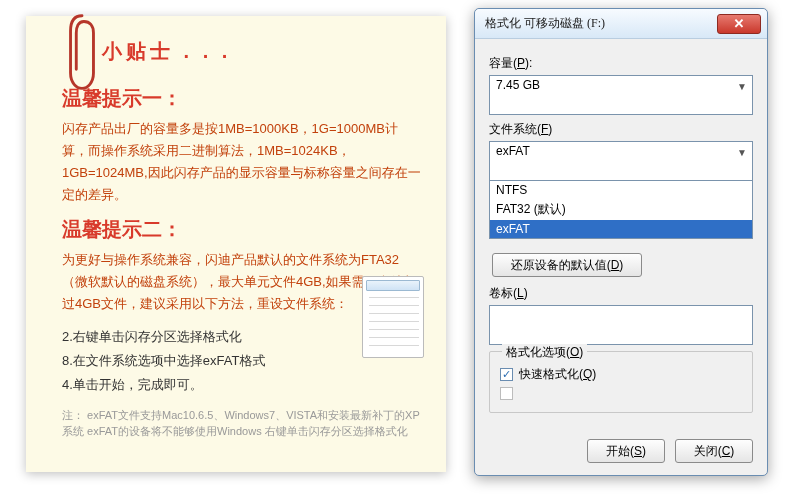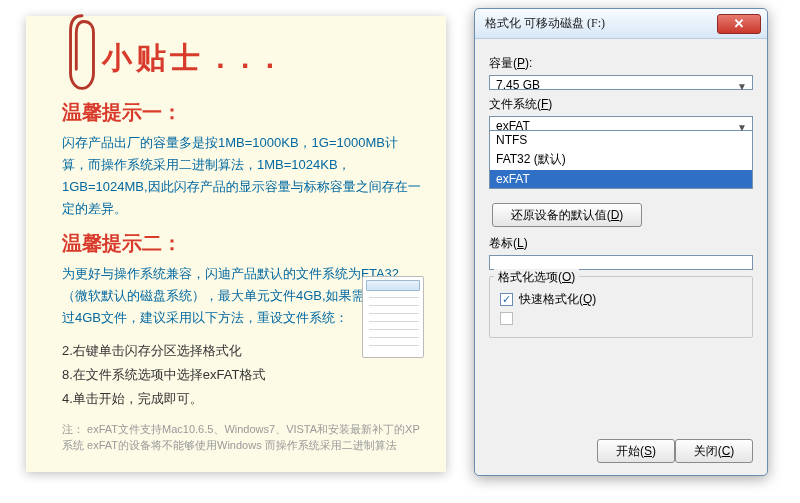--- a/index.html
+++ b/index.html
@@ -14,33 +14,33 @@
   .note {
     position: absolute;
     left: 26px; top: 16px;
     width: 420px; height: 456px;
     background: #fdfae6;
     box-shadow: 0 2px 10px rgba(0,0,0,0.25);
     padding: 18px 24px 14px 36px;
   }
   .note-title {
     color: #d83a2b;
-    font-size: 30px;
+    font-size: 20px;
     font-weight: bold;
     letter-spacing: 4px;
     margin: 4px 0 20px 40px;
   }
   .tip-head {
     color: #d83a2b;
     font-size: 20px;
     font-weight: bold;
     margin-bottom: 6px;
   }
   .tip-body {
-    color: #0369a1;
+    color: #c2410c;
     font-size: 13px;
     line-height: 22px;
     margin-bottom: 10px;
   }
   .tip-list {
     color: #333;
     font-size: 13px;
     line-height: 24px;
     margin-bottom: 10px;
   }
@@ -106,21 +106,21 @@
   .dlg-body {
     padding: 10px 14px;
     font-size: 12px;
     color: #000;
   }
   .field-label { margin: 6px 0 3px 0; }
   .field-label .ul { text-decoration: underline; }
   .field-label .nl { }
   .combo, .textin {
     width: 100%;
-    height: 15px;
+    height: 40px;
     border: 1px solid #7a93ac;
     background: #fff;
     font-size: 12px;
     padding: 2px 20px 2px 6px;
     position: relative;
   }
   .combo .arrow {
     position: absolute; right: 2px; top: 2px;
     width: 16px; height: 16px;
     display:flex;align-items:center;justify-content:center;
@@ -137,21 +137,21 @@
   .dropdown .opt { padding: 2px 6px; }
   .dropdown .opt.sel { background: #2f6fc6; color: #fff; }
   .groupbox {
     border: 1px solid #c8c8c8;
     border-radius: 2px;
     padding: 10px 10px 8px 10px;
     margin-top: 6px;
     position: relative;
   }
   .groupbox .legend {
-    position: absolute; top: -8px; left: 4px;
+    position: absolute; top: -8px; left: 12px;
     background: #f0f0f0;
     padding: 0 4px;
     font-size: 12px;
   }
   .chk-row { display:flex; align-items:center; gap:6px; margin:4px 0; font-size:12px; }
   .chk {
     width:13px; height:13px;
     border:1px solid #6a8db1;
     background:#fff;
     display:flex;align-items:center;justify-content:center;
@@ -163,21 +163,21 @@
     background: linear-gradient(#fefefe,#e5e5e5);
     border: 1px solid #8a8a8a;
     border-radius: 3px;
     font-size: 12px;
     display:inline-flex;align-items:center;justify-content:center;
     padding: 0 10px;
   }
   .btn-row {
     position: absolute;
     right: 14px; bottom: 12px;
-    display: flex; 
+    display: flex; gap: 10px;
   }
   .restore-row { margin: 14px 0 8px 3px; }
 </style>
 </head>
 <body>
 
 <div class="note">
   <svg class="clip" viewBox="0 0 40 90">
     <path d="M20 6 C10 6 8 14 8 22 L8 66 C8 76 14 82 20 82 C26 82 32 76 32 66 L32 24 C32 16 28 12 22 12 C16 12 14 18 14 24 L14 62" fill="none" stroke="#b6362a" stroke-width="3" stroke-linecap="round"></path>
   </svg>
@@ -186,21 +186,21 @@
   <div class="tip-body">闪存产品出厂的容量多是按1MB=1000KB，1G=1000MB计算，而操作系统采用二进制算法，1MB=1024KB，1GB=1024MB,因此闪存产品的显示容量与标称容量之间存在一定的差异。</div>
   <div class="tip-head">温馨提示二：</div>
   <div class="tip-body">为更好与操作系统兼容，闪迪产品默认的文件系统为FTA32（微软默认的磁盘系统），最大单元文件4GB,如果需要存储超过4GB文件，建议采用以下方法，重设文件系统：</div>
   <div class="tip-list">
     <div>2.右键单击闪存分区选择格式化</div>
     <div>8.在文件系统选项中选择exFAT格式</div>
     <div>4.单击开始，完成即可。</div>
   </div>
   <div class="foot">
     <span>注：</span>
-    <span>exFAT文件支持Mac10.6.5、Windows7、VISTA和安装最新补丁的XP系统 exFAT的设备将不能够使用Windows 而操作系统采用二进制算法</span>
+    <span>exFAT文件支持Mac10.6.5、Windows7、VISTA和安装最新补丁的XP系统 exFAT的设备将不能够使用Windows 右键单击闪存分区选择格式化</span>
   </div>
   <div class="thumb"></div>
 </div>
 
 <div class="dialog">
   <div class="titlebar">
     <span class="title-text">格式化 可移动磁盘 (F:)</span>
     <div class="close-btn">
       <span>✕</span>
     </div>

